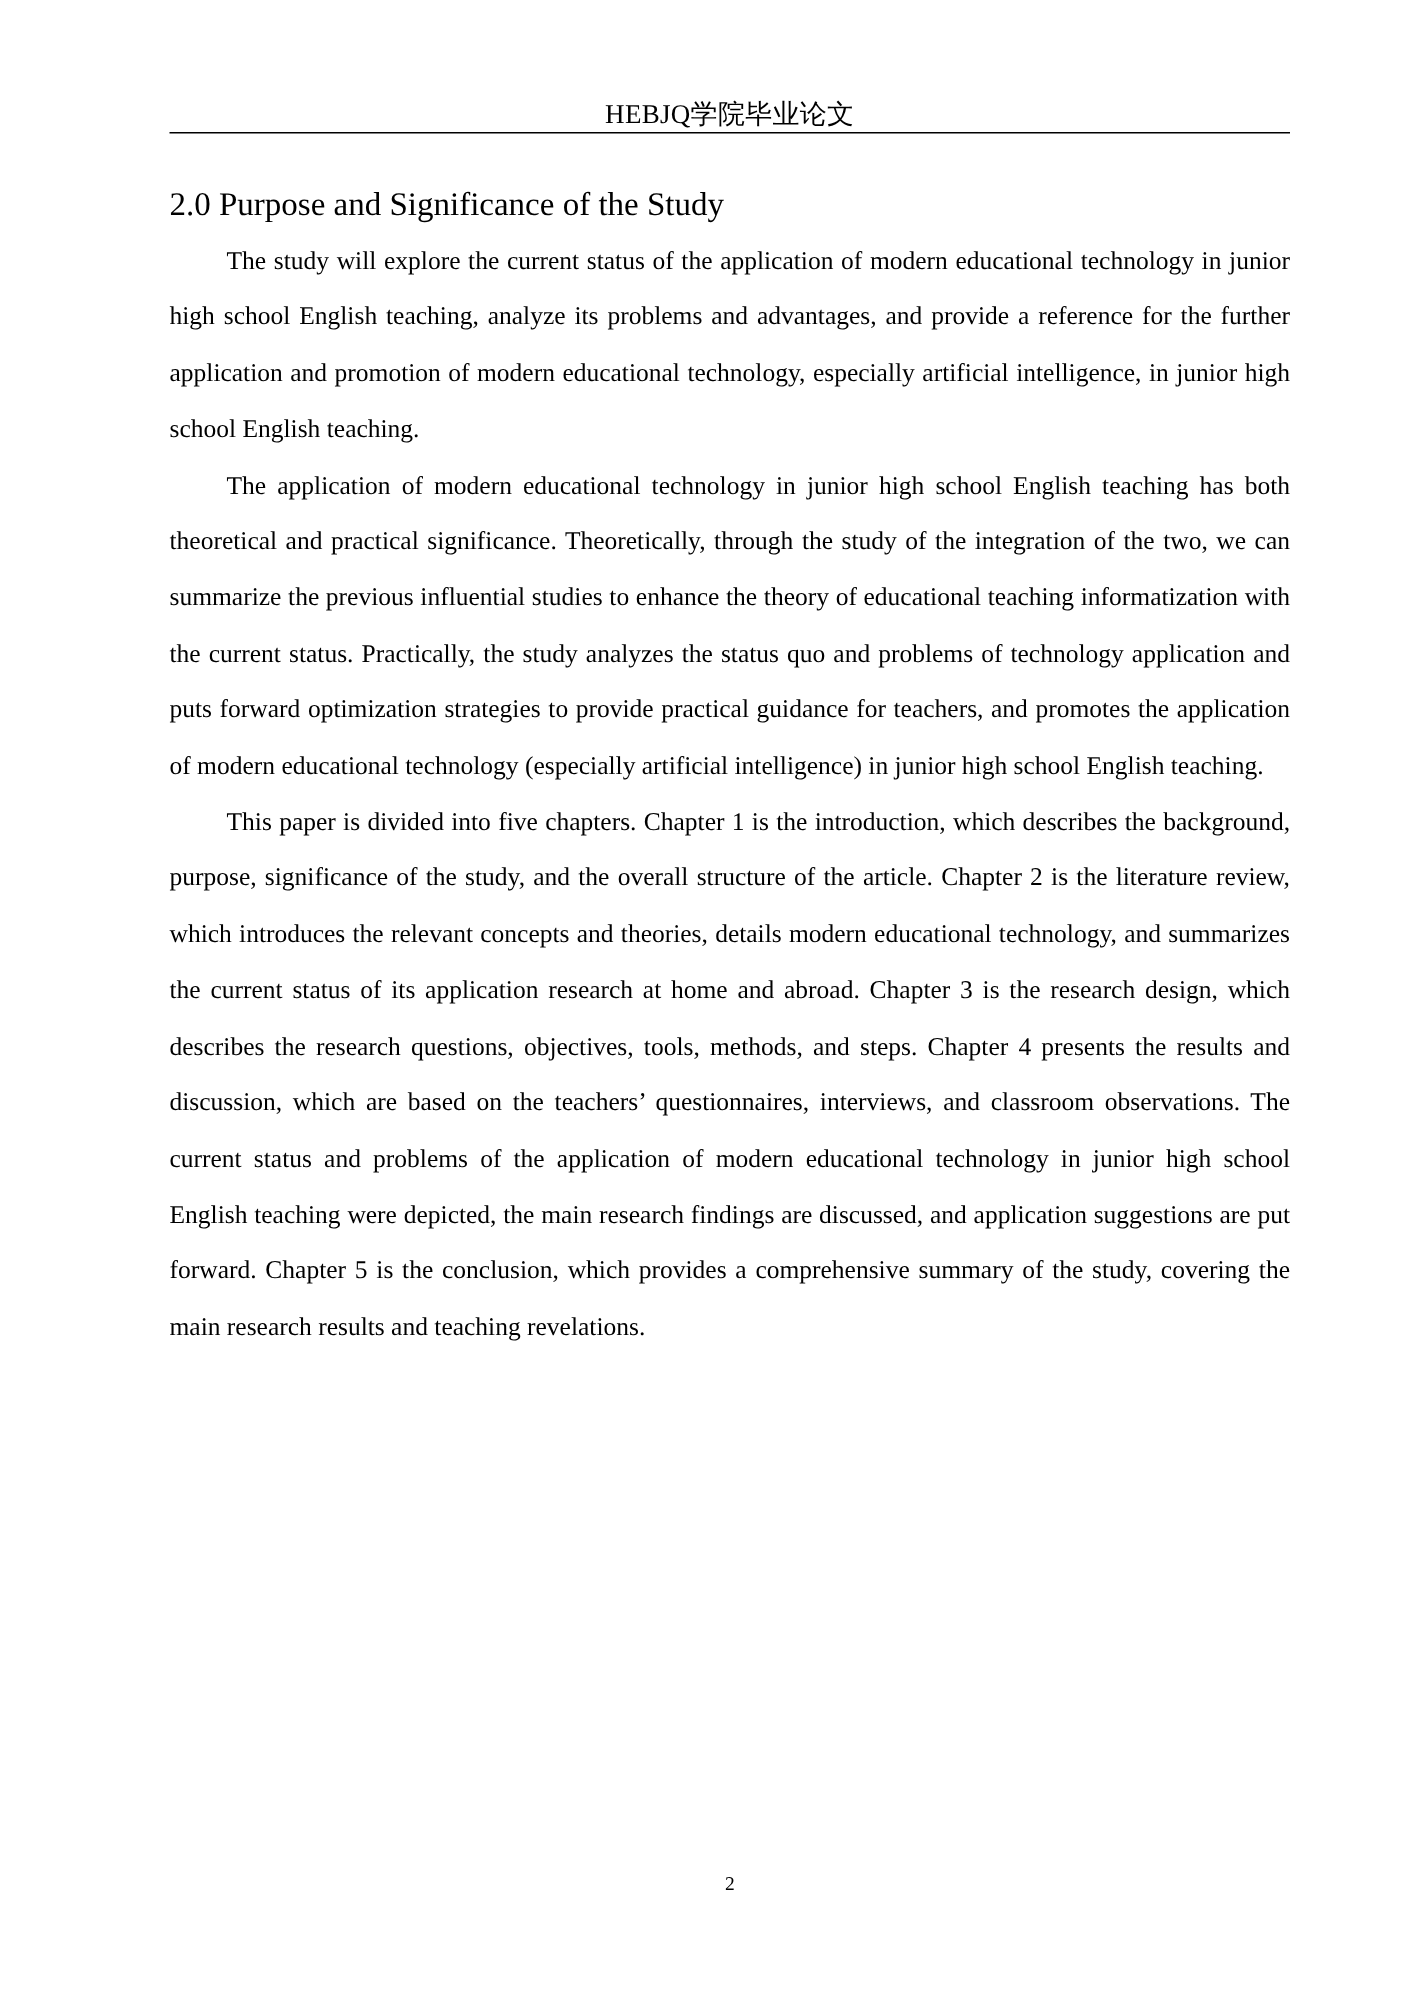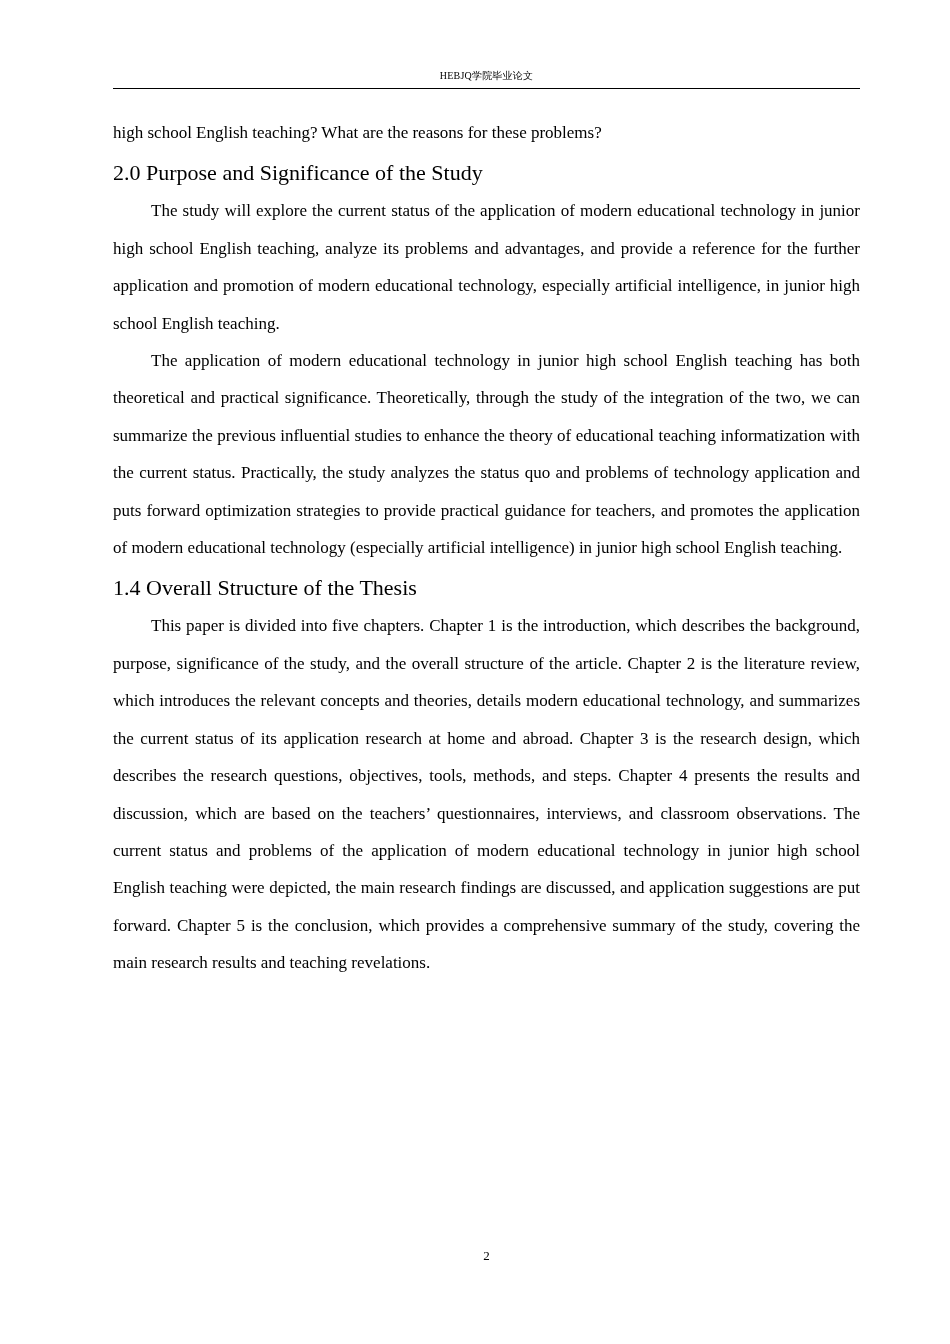--- a/index.html
+++ b/index.html
@@ -3,21 +3,21 @@
   <meta charset="utf-8">
   <style>
     html, body { margin: 0; padding: 0; background: #ffffff; }
     body { width: 950px; height: 1344px; position: relative; overflow: hidden; }
     .page {
       position: absolute; left: 0; top: 0; width: 950px; height: 1344px;
       font-family: "Liberation Serif", "DejaVu Serif", serif; color: #000;
     }
     .header {
       position: absolute; left: 113px; top: 66px; width: 747px;
-      text-align: center; font-size: 10px; line-height: 20px;
+      text-align: center; font-size: 18px; line-height: 20px;
       letter-spacing: 0.2px;
     }
     .header-rule {
       position: absolute; left: 113px; top: 88px; width: 747px; height: 0;
       border-top: 1px solid #000;
     }
     .body {
       position: absolute; left: 113px; top: 114px; width: 747px;
       font-size: 17px;
     }
@@ -36,24 +36,22 @@
     }
   </style>
 </head>
 <body>
 
 <div class="page">
   <div class="header">HEBJQ学院毕业论文</div>
   <div class="header-rule"></div>
 
   <div class="body">
-    <p class="para noindent">high school English teaching? What are the reasons for these problems?</p>
 
     <h2 class="section">2.0 Purpose and Significance of the Study</h2>
     <p class="para">The study will explore the current status of the application of modern educational technology in junior high school English teaching, analyze its problems and advantages, and provide a reference for the further application and promotion of modern educational technology, especially artificial intelligence, in junior high school English teaching.</p>
     <p class="para">The application of modern educational technology in junior high school English teaching has both theoretical and practical significance. Theoretically, through the study of the integration of the two, we can summarize the previous influential studies to enhance the theory of educational teaching informatization with the current status. Practically, the study analyzes the status quo and problems of technology application and puts forward optimization strategies to provide practical guidance for teachers, and promotes the application of modern educational technology (especially artificial intelligence) in junior high school English teaching.</p>
 
-    <h2 class="section">1.4 Overall Structure of the Thesis</h2>
     <p class="para">This paper is divided into five chapters. Chapter 1 is the introduction, which describes the background, purpose, significance of the study, and the overall structure of the article. Chapter 2 is the literature review, which introduces the relevant concepts and theories, details modern educational technology, and summarizes the current status of its application research at home and abroad. Chapter 3 is the research design, which describes the research questions, objectives, tools, methods, and steps. Chapter 4 presents the results and discussion, which are based on the teachers’ questionnaires, interviews, and classroom observations. The current status and problems of the application of modern educational technology in junior high school English teaching were depicted, the main research findings are discussed, and application suggestions are put forward. Chapter 5 is the conclusion, which provides a comprehensive summary of the study, covering the main research results and teaching revelations.</p>
   </div>
 
   <div class="footer">2</div>
 </div>
 
 </body></html>

